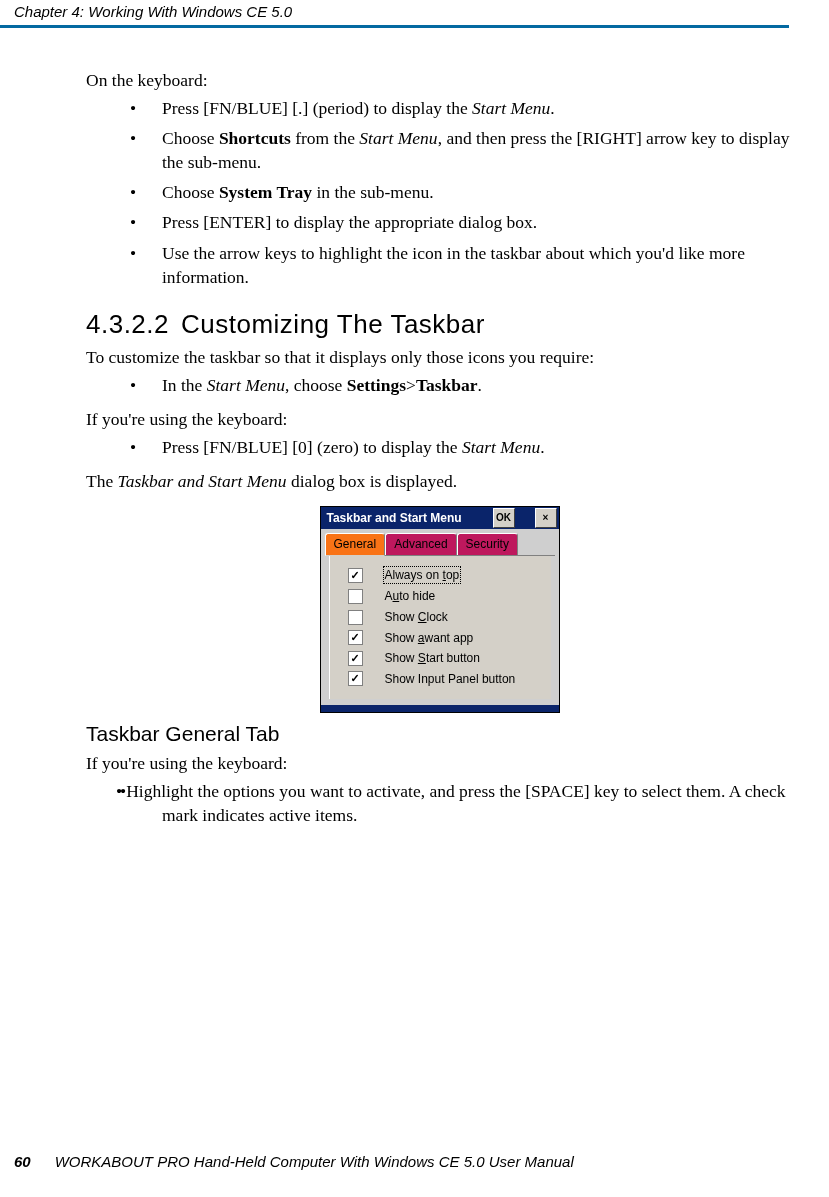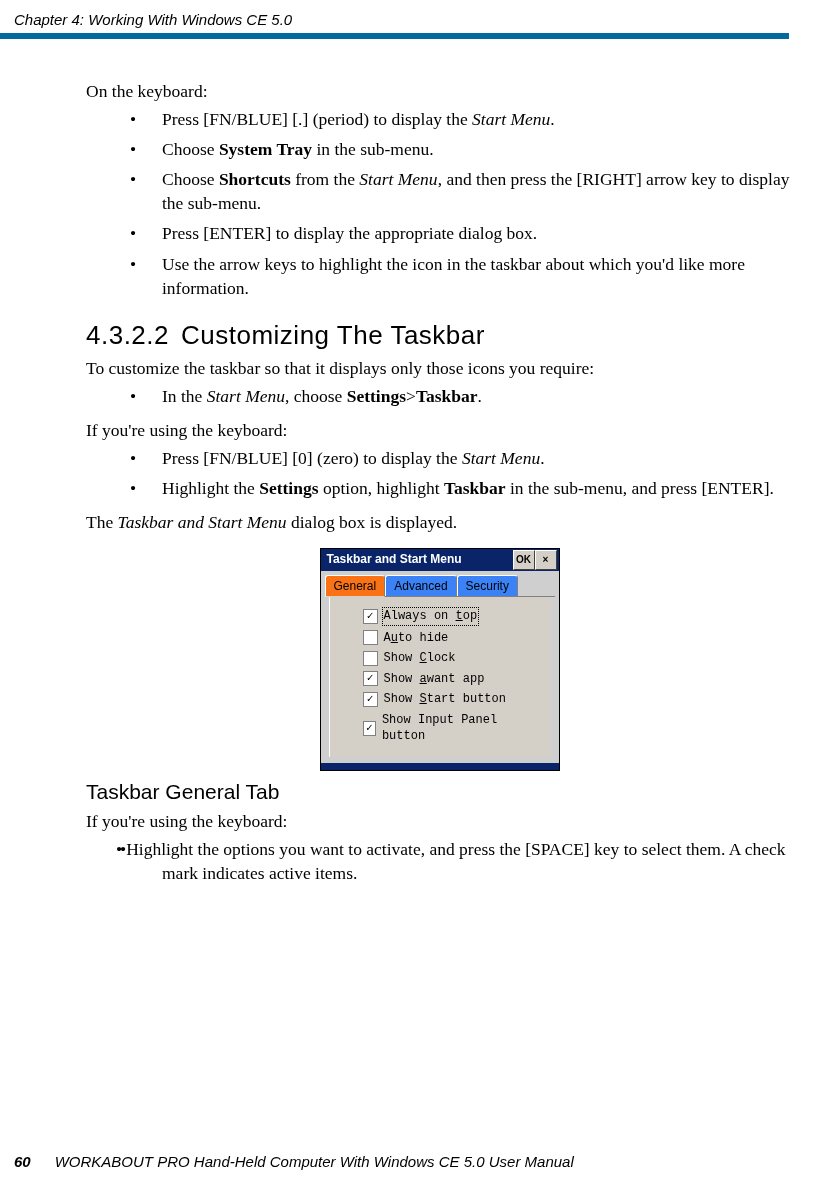--- a/index.html
+++ b/index.html
@@ -12,24 +12,23 @@
     width: 829px;
     height: 1197px;
     position: relative;
     line-height: 1.38;
   }
   .header {
     padding: 2px 0 8px 14px;
     font-style: italic;
     font-family: Arial, Helvetica, sans-serif;
     font-size: 15px;
-    border-bottom: 6px solid #0369a1;
+    border-bottom: 3px solid #0369a1;
     width: 775px;
     padding-bottom: 2px;
-    margin-top: 8px;
   }
   .header .chap { font-weight: normal; }
   .header .sect { font-weight: bold; }
   .content {
     padding: 40px 36px 0 86px;
   }
   .para { margin: 0 0 4px 0; }
   ul.bullets {
     list-style: none;
     padding: 0 0 0 44px;
@@ -76,37 +75,37 @@
     background: #0a246a;
     color: #fff;
     height: 22px;
     display: flex;
     align-items: center;
     justify-content: space-between;
     padding: 0 2px 0 6px;
     font-weight: bold;
     font-size: 12px;
   }
-  .titlebar-buttons { display: flex; gap: 0; }
+  .titlebar-buttons { display: flex; gap: 20px; }
   .tbtn {
     width: 20px; height: 18px;
     background: #d4d0c8;
     border: 1px solid #fff;
     border-right-color: #404040;
     border-bottom-color: #404040;
     display: flex; align-items: center; justify-content: center;
     font-size: 10px; font-weight: bold; color: #000;
   }
   .tabstrip {
     padding: 4px 4px 0 4px;
     background: #cfcfcf;
   }
   .tabrow { display: flex; border-bottom: 1px solid #808080; }
   .tab {
-    background: #3b82f6;
+    background: #be185d;
     border: 1px solid #fff;
     border-bottom: none;
     border-right-color: #808080;
     border-top-left-radius: 3px;
     border-top-right-radius: 3px;
     padding: 2px 8px;
     font-size: 12px;
     margin-right: 0px;
     position: relative;
   }
@@ -118,21 +117,21 @@
   }
   .tabbody {
     background: #d4d0c8;
     border-left: 1px solid #fff;
     border-top: none;
     padding: 6px 8px 8px 18px;
     margin: 0 4px 6px 4px;
   }
   .cbrow {
     display: flex; align-items: center;
-    gap: 6px; margin: 4px 15px; font-family: Liberation Mono, monospace;
+    gap: 22px; margin: 4px 0;
   }
   .cbox {
     width: 13px; height: 13px; background: #fff;
     border: 1px solid #808080;
     display: flex; align-items: center; justify-content: center;
     font-size: 11px; line-height: 1;
   }
   .cbox.checked::after { content: "✓"; font-size: 11px; font-weight: bold; color:#000; }
   .underline-char { text-decoration: underline; }
   .dotted-focus {
@@ -165,24 +164,24 @@
 
 <div class="content">
 
   <p class="para">On the keyboard:</p>
 
   <ul class="bullets">
     <li>
       <span>Press [FN/BLUE] [.] (period) to display the </span><i>Start Menu</i><span>.</span>
     </li>
     <li>
+      <span>Choose </span><b>Shortcuts</b><span> from the </span><i>Start Menu</i><span>, and then press the [RIGHT] arrow key to display the sub-menu.</span>
+    </li>
+    <li>
       <span>Choose </span><b>System Tray</b><span> in the sub-menu.</span>
-    </li>
-    <li>
-      <span>Choose </span><b>Shortcuts</b><span> from the </span><i>Start Menu</i><span>, and then press the [RIGHT] arrow key to display the sub-menu.</span>
     </li>
     <li>Press [ENTER] to display the appropriate dialog box.</li>
     <li>Use the arrow keys to highlight the icon in the taskbar about which you'd like more information.</li>
   </ul>
 
   <div class="h2">
     <span class="num">4.3.2.2</span><span>Customizing The Taskbar</span>
   </div>
 
   <p class="para">To customize the taskbar so that it displays only those icons you require:</p>
@@ -191,23 +190,20 @@
     <li>
       <span>In the </span><i>Start Menu</i><span>, choose </span><b>Settings</b><span>&gt;</span><b>Taskbar</b><span>.</span>
     </li>
   </ul>
 
   <p class="para">If you're using the keyboard:</p>
 
   <ul class="bullets">
     <li>
       <span>Press [FN/BLUE] [0] (zero) to display the </span><i>Start Menu</i><span>.</span>
-    </li>
-    <li>
-      <span>Highlight the </span><b>Settings</b><span> option, highlight </span><b>Taskbar</b><span> in the sub-menu, and press [ENTER].</span>
     </li>
   </ul>
 
   <p class="para">
     <span>The </span><i>Taskbar and Start Menu</i><span> dialog box is displayed.</span>
   </p>
 
   <div class="dialog-wrap">
     <div class="dialog">
       <div class="titlebar">

